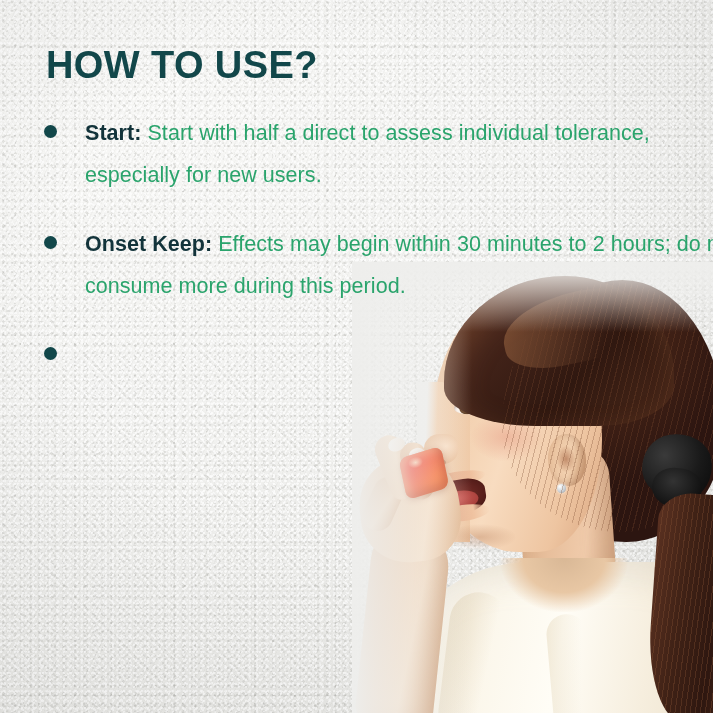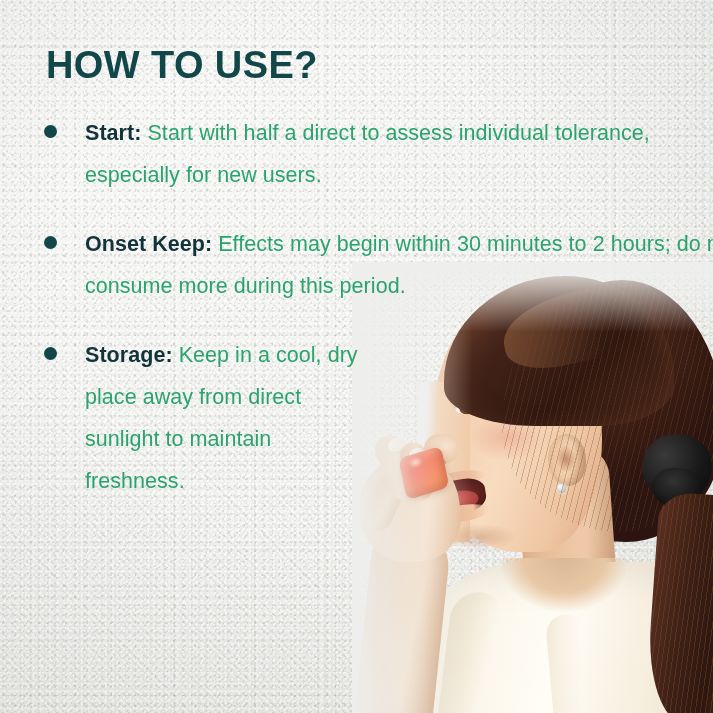--- a/index.html
+++ b/index.html
@@ -531,22 +531,18 @@
       <div class="bullet b2">
         <span class="bullet-dot"></span>
         <div class="bullet-text">
           <span class="bullet-label">Onset Keep:</span>
           <span>Effects may begin within 30 minutes to 2 hours; do not consume more during this period.</span>
         </div>
       </div>
 
       <div class="bullet b3">
         <span class="bullet-dot"></span>
-        <div class="bullet-text">
-          <span class="bullet-label">Storage:</span>
-          <span>Keep in a cool, dry place away from direct sunlight to maintain freshness.</span>
-        </div>
       </div>
 
     </div>
   </div>
 
 </div>
 
 </body></html>

